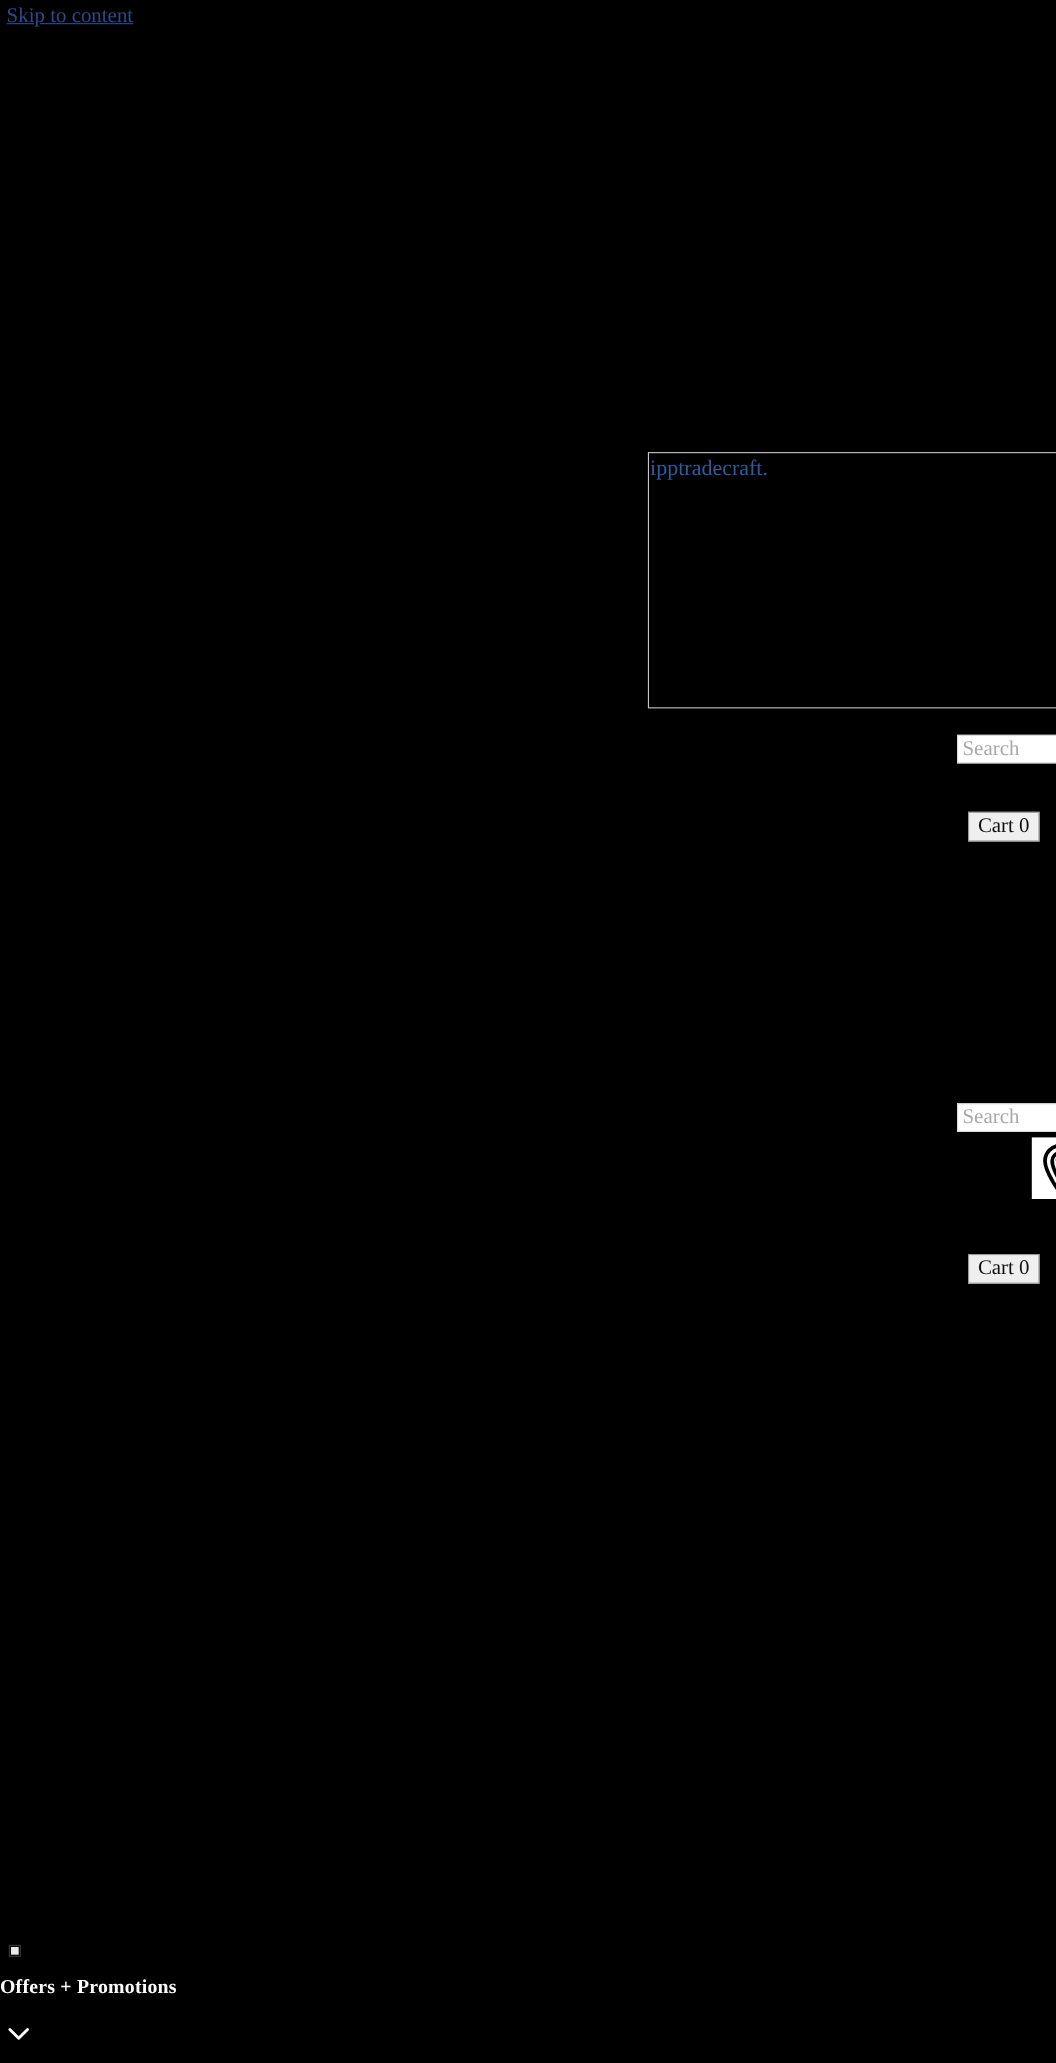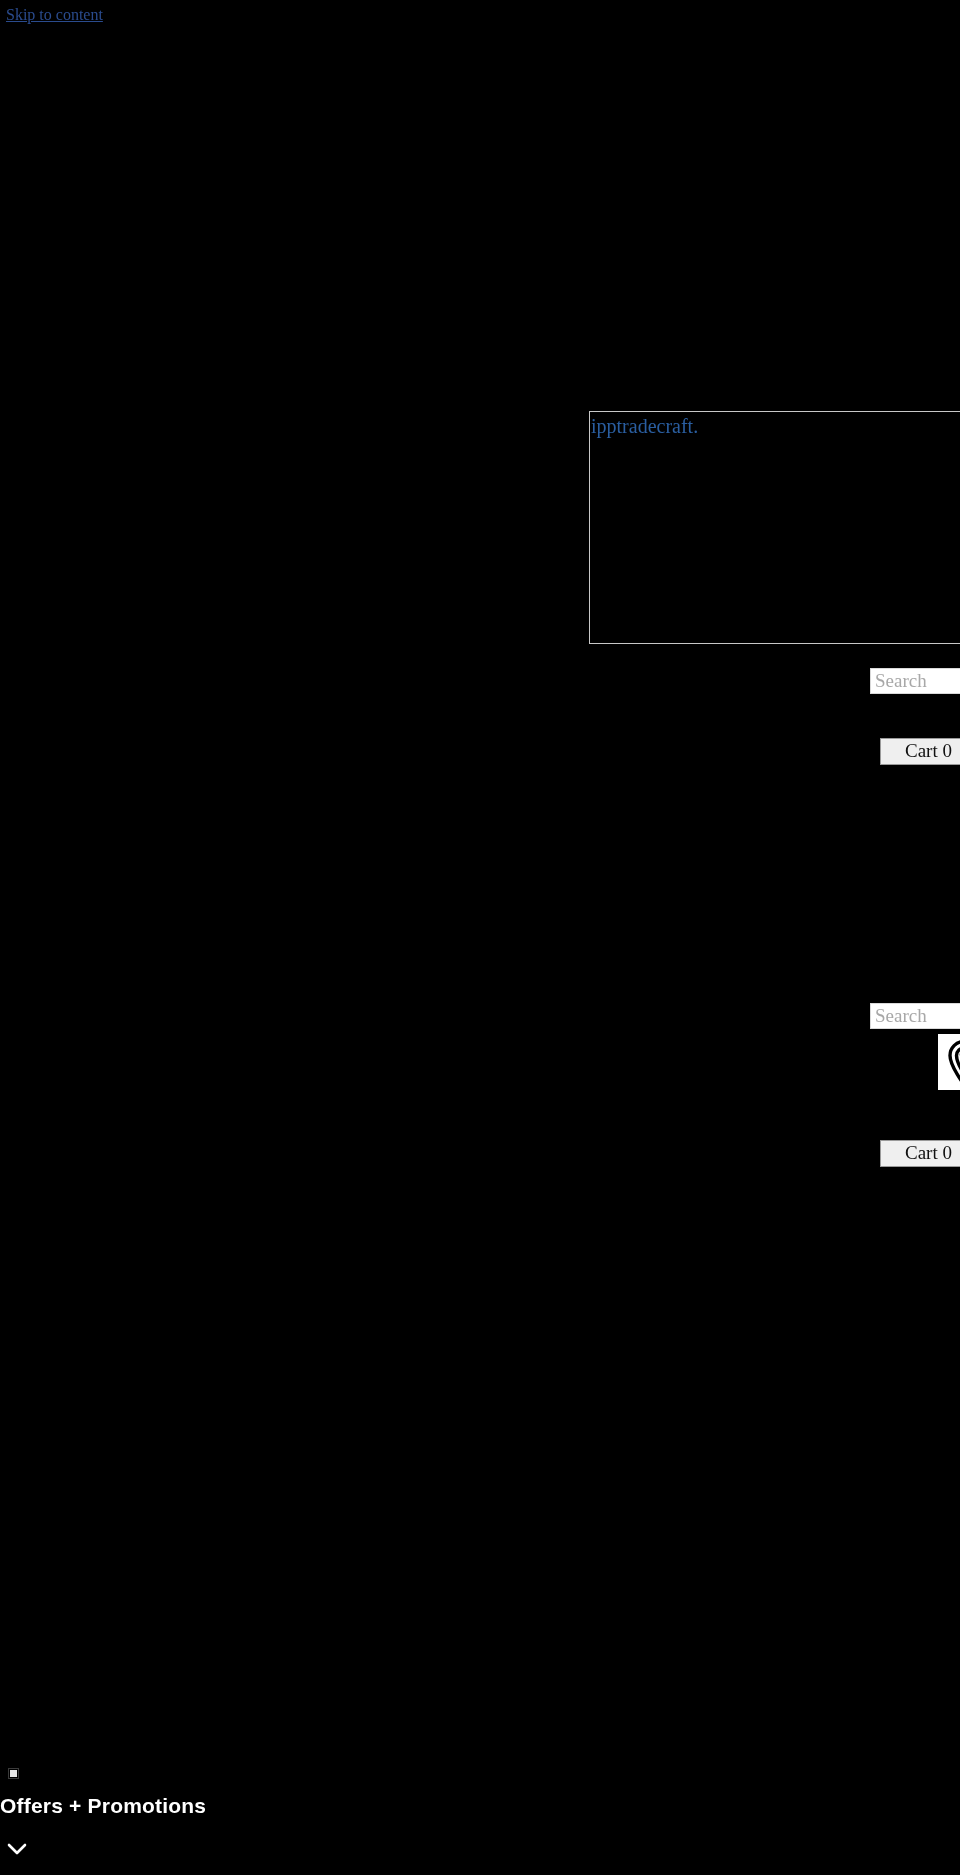--- a/index.html
+++ b/index.html
@@ -15,21 +15,21 @@
     font-family: "Liberation Serif", "DejaVu Serif", serif;
     color: #ffffff;
     position: relative;
   }
 
   
   .skip-link {
     position: absolute;
     left: 6px;
     top: 4px;
-    font-size: 16px;
+    font-size: 19px;
     line-height: 22px;
     color: #2a4b8d;
     text-decoration: underline;
     font-family: "Liberation Serif", "DejaVu Serif", serif;
     white-space: nowrap;
   }
 
   
   .brand-box {
     position: absolute;
@@ -115,21 +115,21 @@
   .cart-button {
     position: absolute;
     left: 10px;
     display: inline-block;
     background: #efefef;
     border: 1px solid #9a9a9a;
     color: #111111;
     font-family: "Liberation Serif", "DejaVu Serif", serif;
     font-size: 19px;
     line-height: 22px;
-    padding: 1px 8px 2px 24px;
+    padding: 1px 8px 2px 8px;
     white-space: nowrap;
     box-sizing: border-box;
   }
   .util-block.primary .cart-button { top: 70px; }
   .util-block.secondary .cart-button { top: 137px; }
 
   
   .promo-section {
     position: absolute;
     left: 0;
@@ -153,22 +153,22 @@
     top: 1px;
     width: 7px;
     height: 7px;
     background: #e8e8e8;
   }
   .promo-heading {
     position: absolute;
     left: 0;
     top: 34px;
     margin: 0;
-    font-family: Liberation Sans, sans-serif;
-    font-size: 21px;
+    font-family: Liberation Serif, serif;
+    font-size: 18px;
     line-height: 24px;
     font-weight: bold;
     color: #ffffff;
     letter-spacing: 0.2px;
     white-space: nowrap;
   }
   .promo-toggle {
     position: absolute;
     left: 5px;
     top: 80px;

